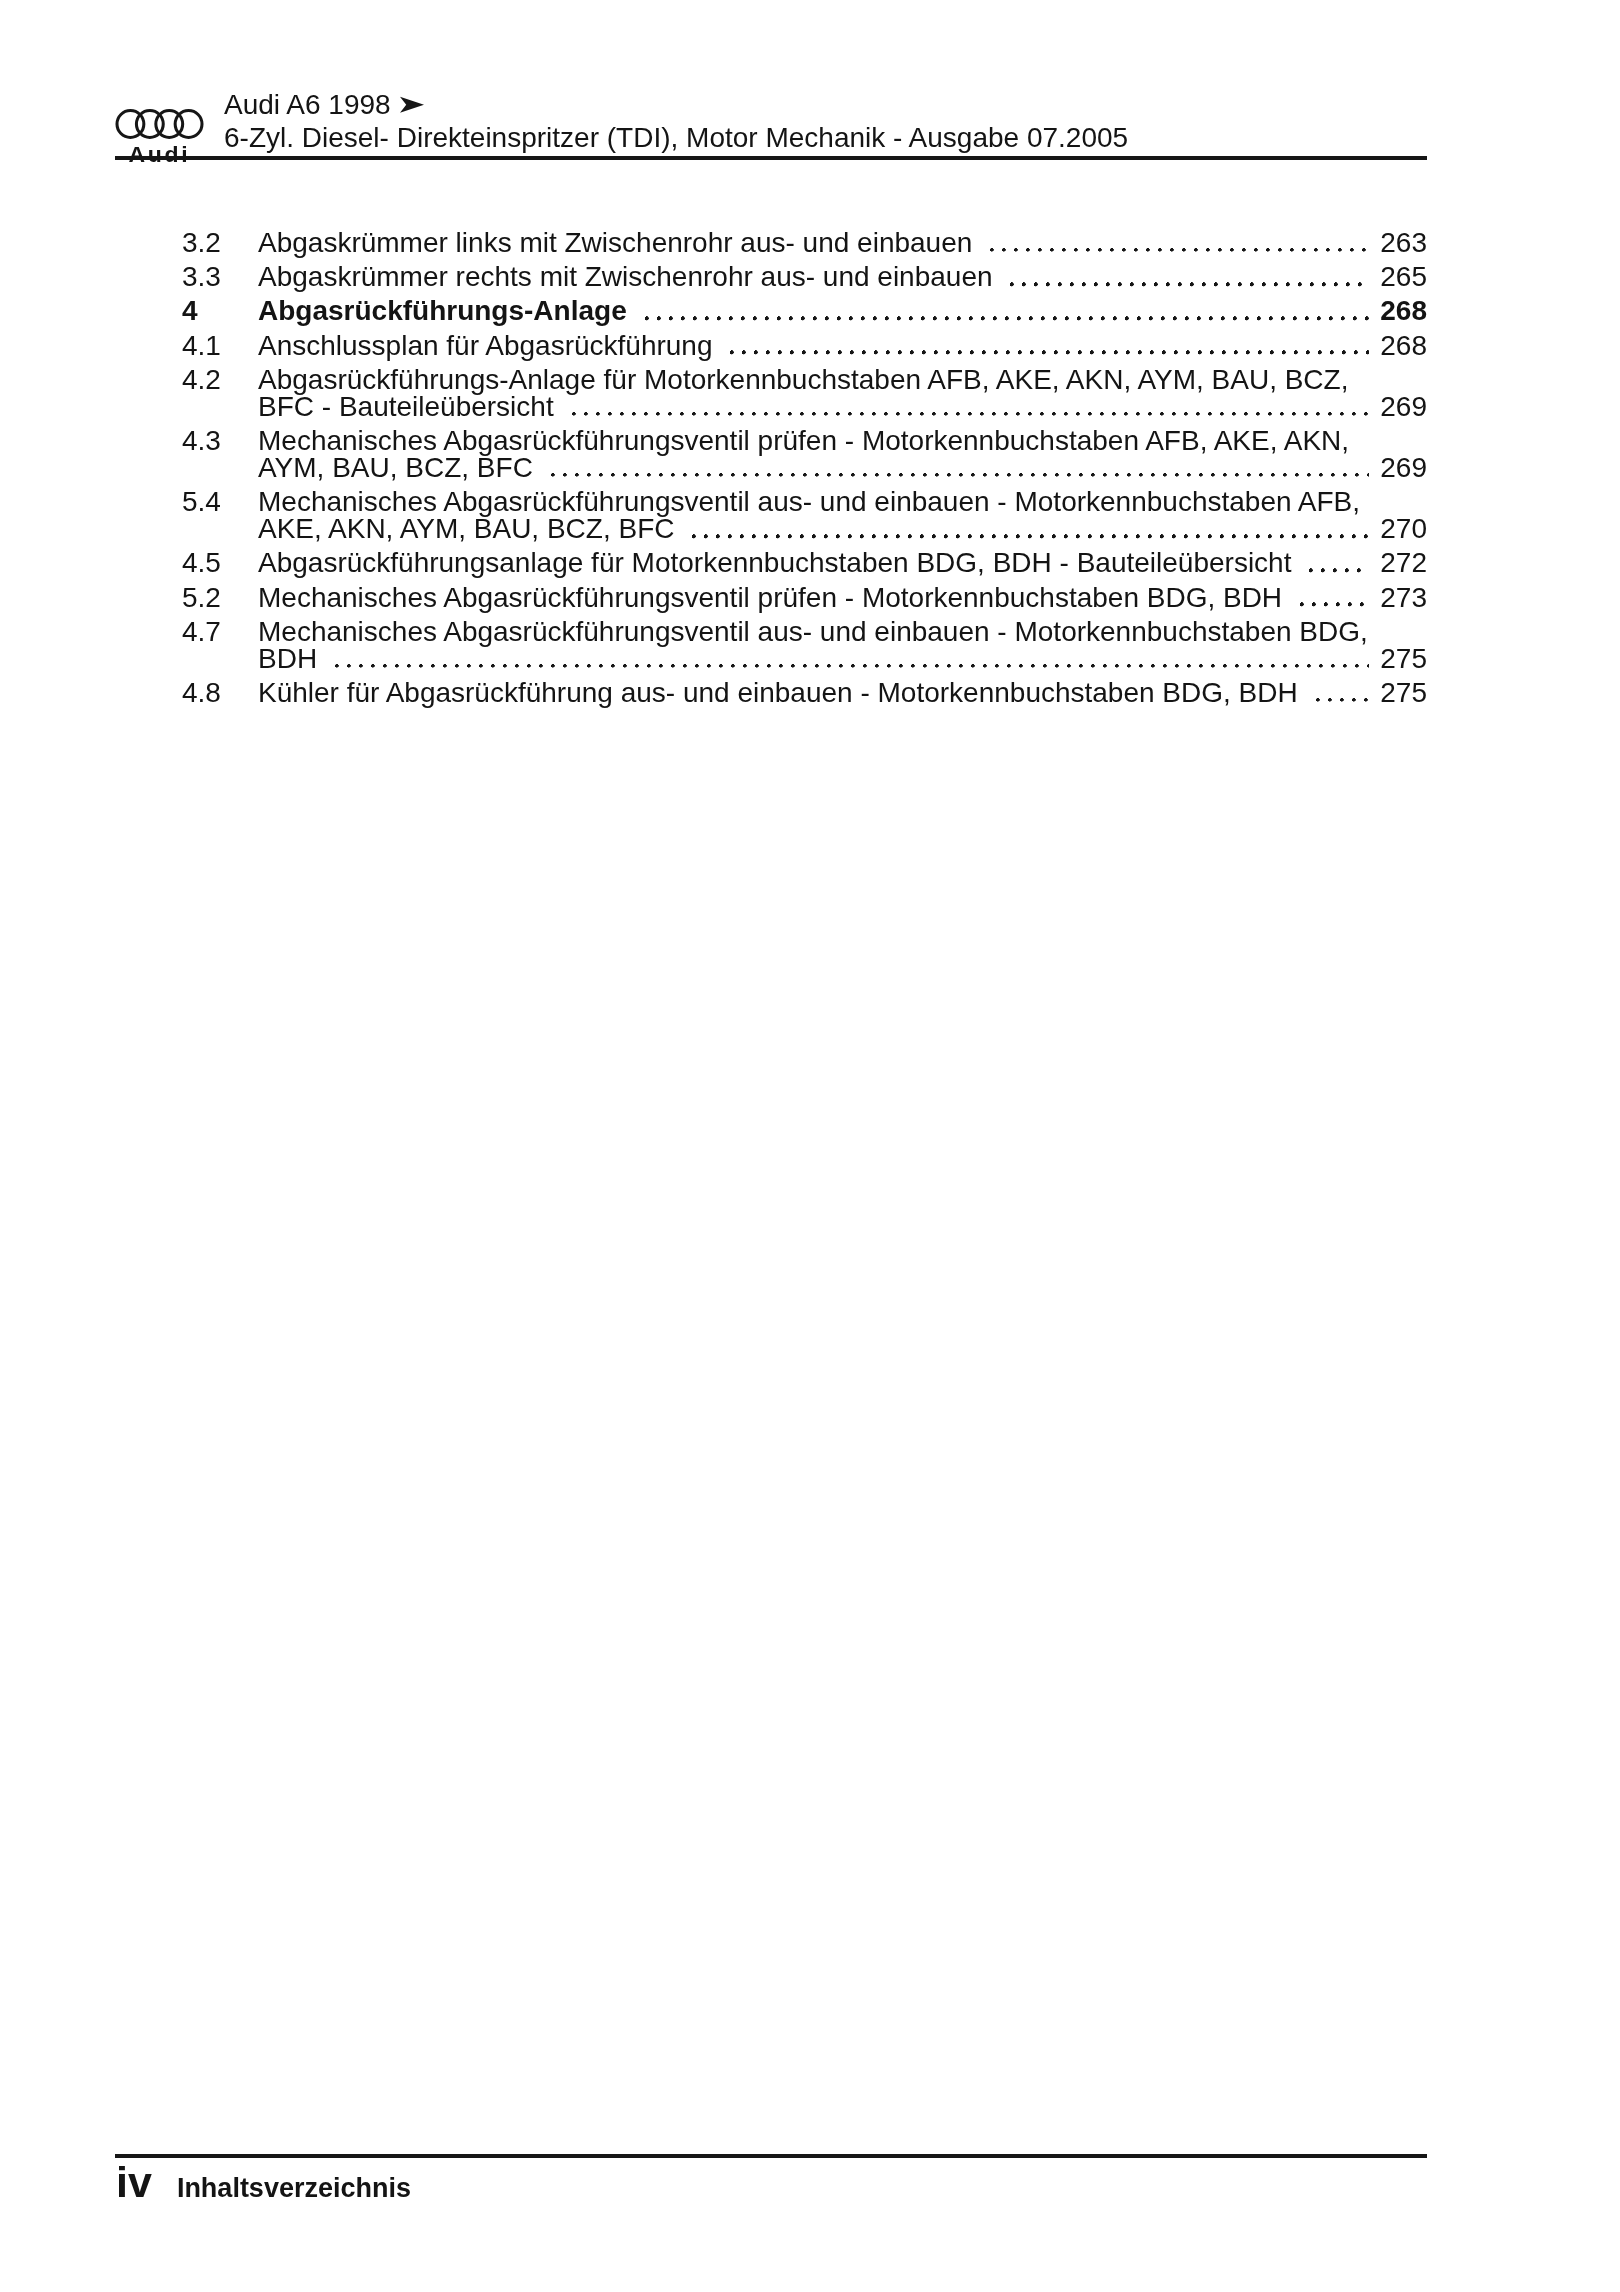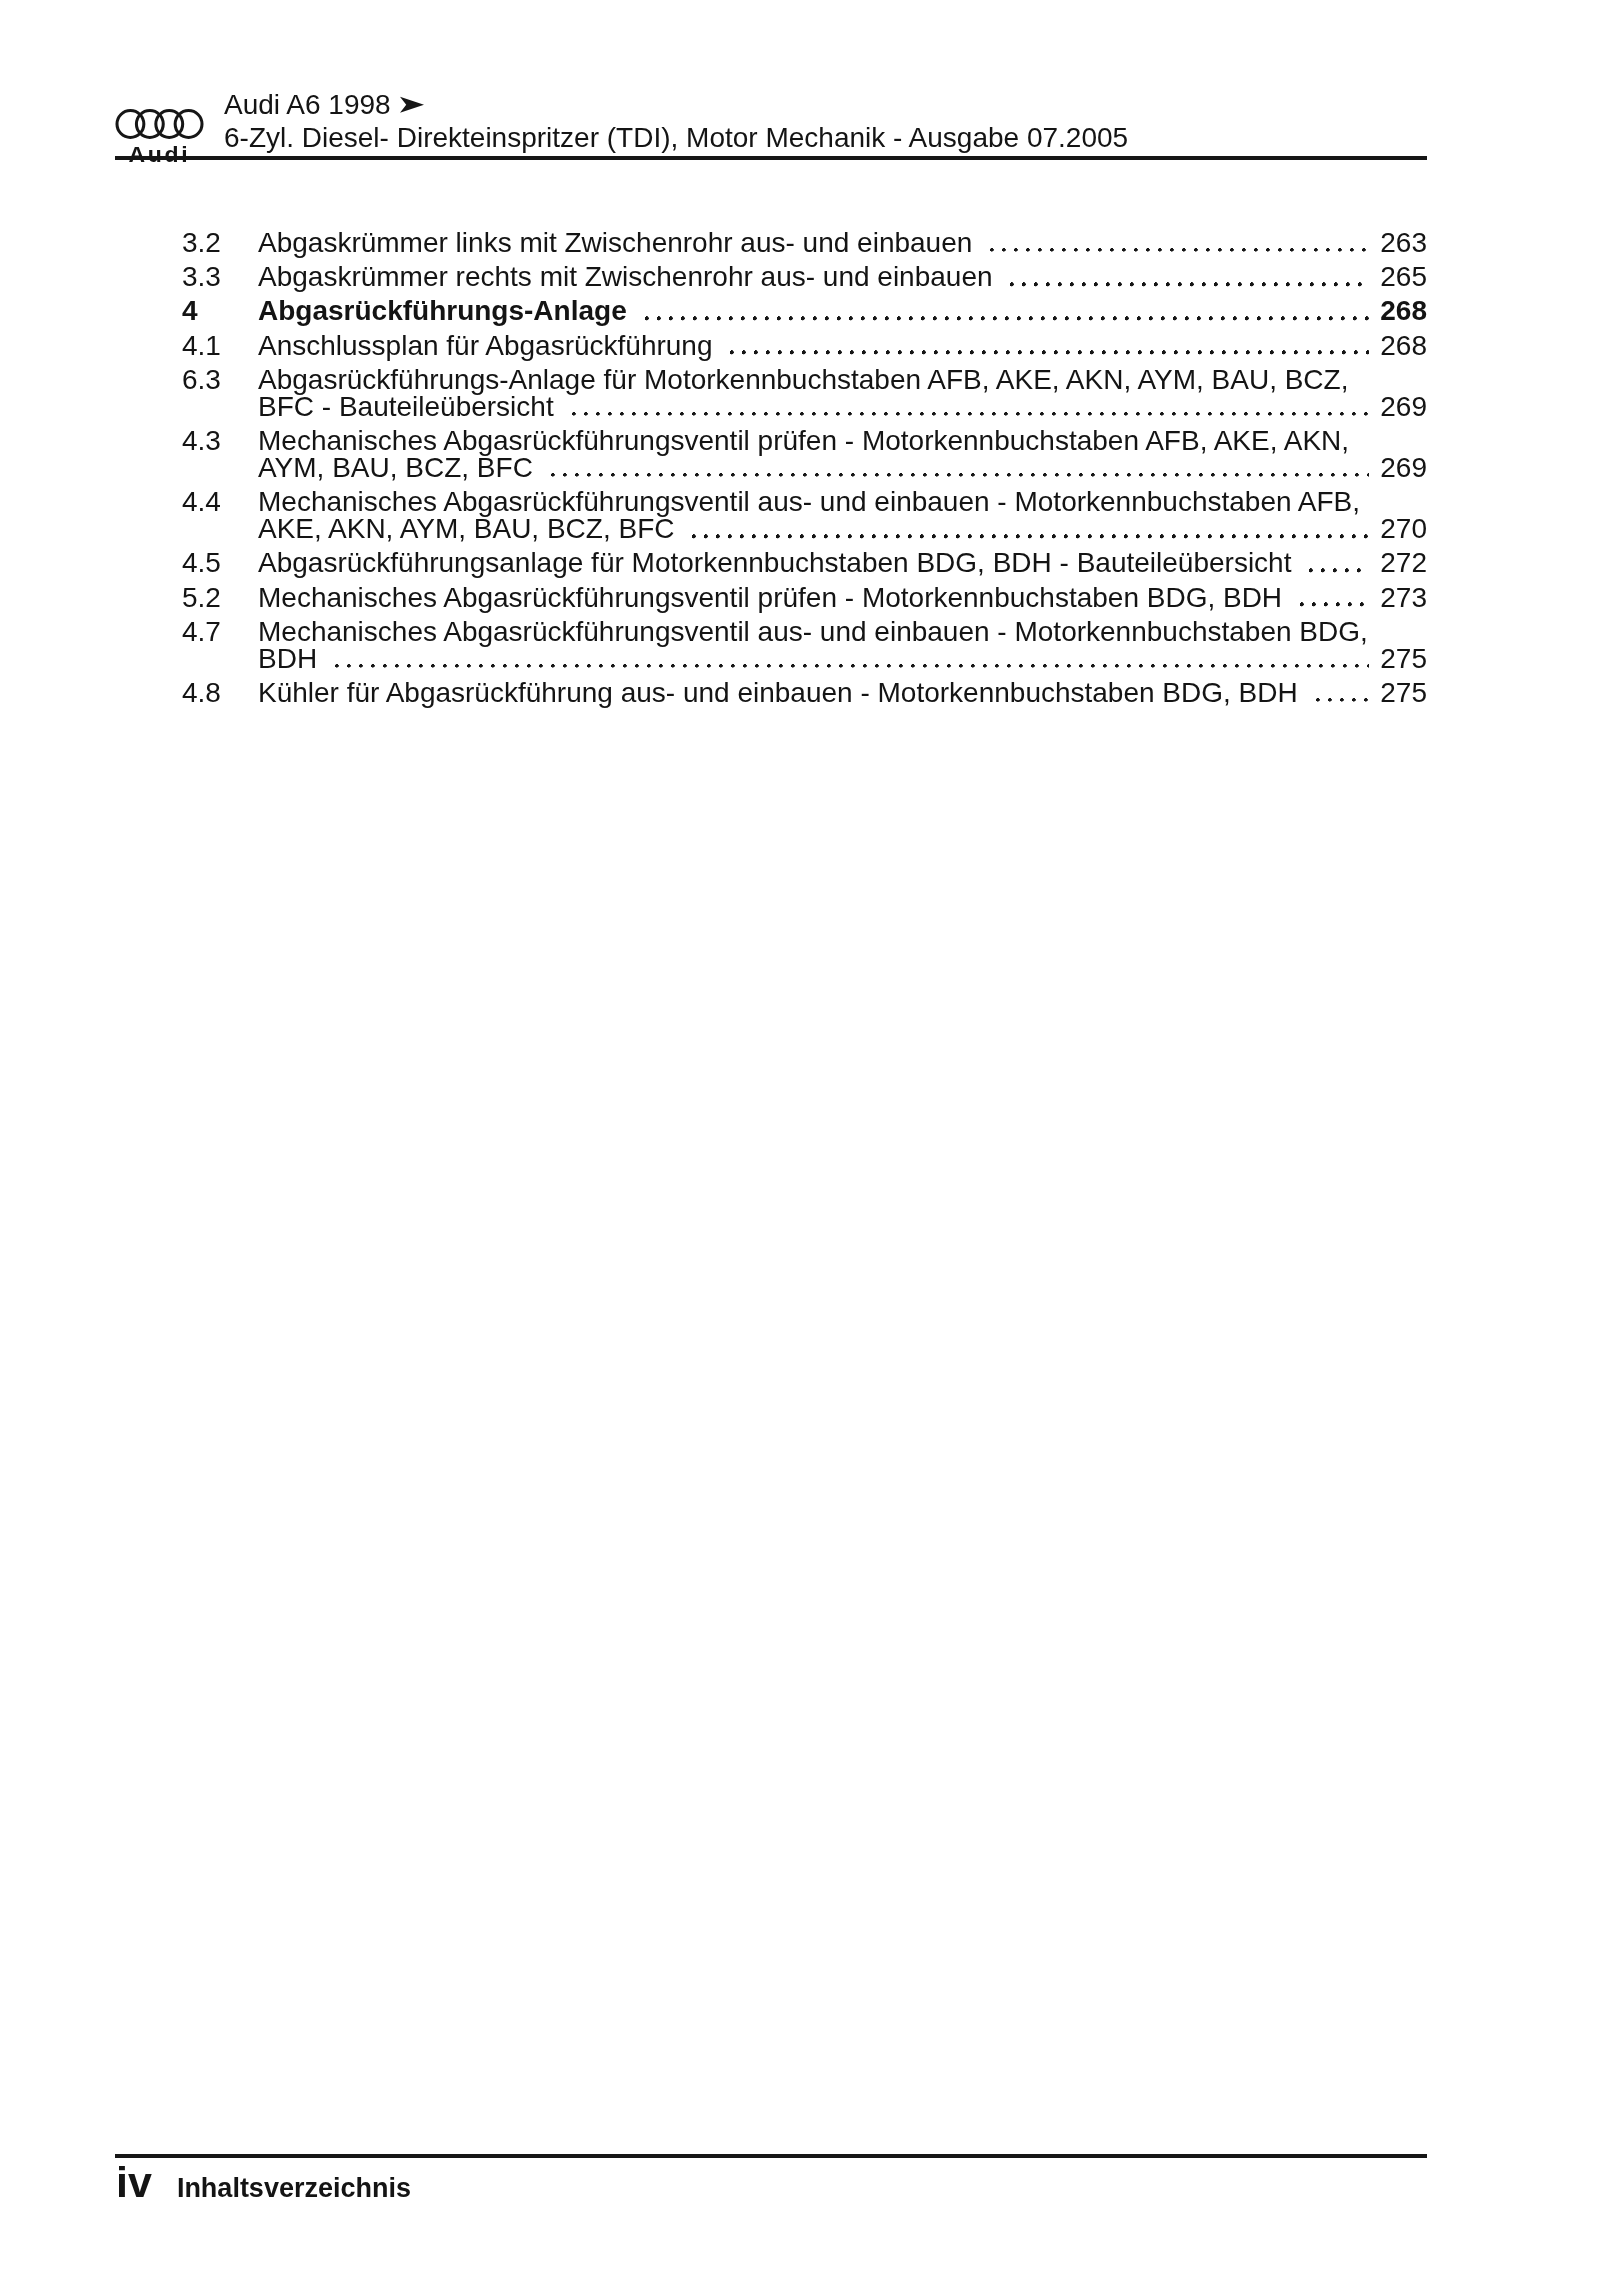--- a/index.html
+++ b/index.html
@@ -108,21 +108,21 @@
         <span class="toc-num">4.1</span>
         <span class="toc-body">
           <div class="toc-line toc-line-last">
             <span class="toc-text">Anschlussplan für Abgasrückführung</span>
             <span class="leader"></span>
             <span class="toc-page">268</span>
           </div>
         </span>
       </div>
       <div class="toc-entry">
-        <span class="toc-num">6.3</span>
+        <span class="toc-num">4.2</span>
         <span class="toc-body">
           <div class="toc-line">Abgasrückführungs-Anlage für Motorkennbuchstaben AFB, AKE, AKN, AYM, BAU, BCZ,</div>
           <div class="toc-line toc-line-last">
             <span class="toc-text">BFC - Bauteileübersicht</span>
             <span class="leader"></span>
             <span class="toc-page">269</span>
           </div>
         </span>
       </div>
       <div class="toc-entry">
@@ -130,21 +130,21 @@
         <span class="toc-body">
           <div class="toc-line">Mechanisches Abgasrückführungsventil prüfen - Motorkennbuchstaben AFB, AKE, AKN,</div>
           <div class="toc-line toc-line-last">
             <span class="toc-text">AYM, BAU, BCZ, BFC</span>
             <span class="leader"></span>
             <span class="toc-page">269</span>
           </div>
         </span>
       </div>
       <div class="toc-entry">
-        <span class="toc-num">4.4</span>
+        <span class="toc-num">5.4</span>
         <span class="toc-body">
           <div class="toc-line">Mechanisches Abgasrückführungsventil aus- und einbauen - Motorkennbuchstaben AFB,</div>
           <div class="toc-line toc-line-last">
             <span class="toc-text">AKE, AKN, AYM, BAU, BCZ, BFC</span>
             <span class="leader"></span>
             <span class="toc-page">270</span>
           </div>
         </span>
       </div>
       <div class="toc-entry">

